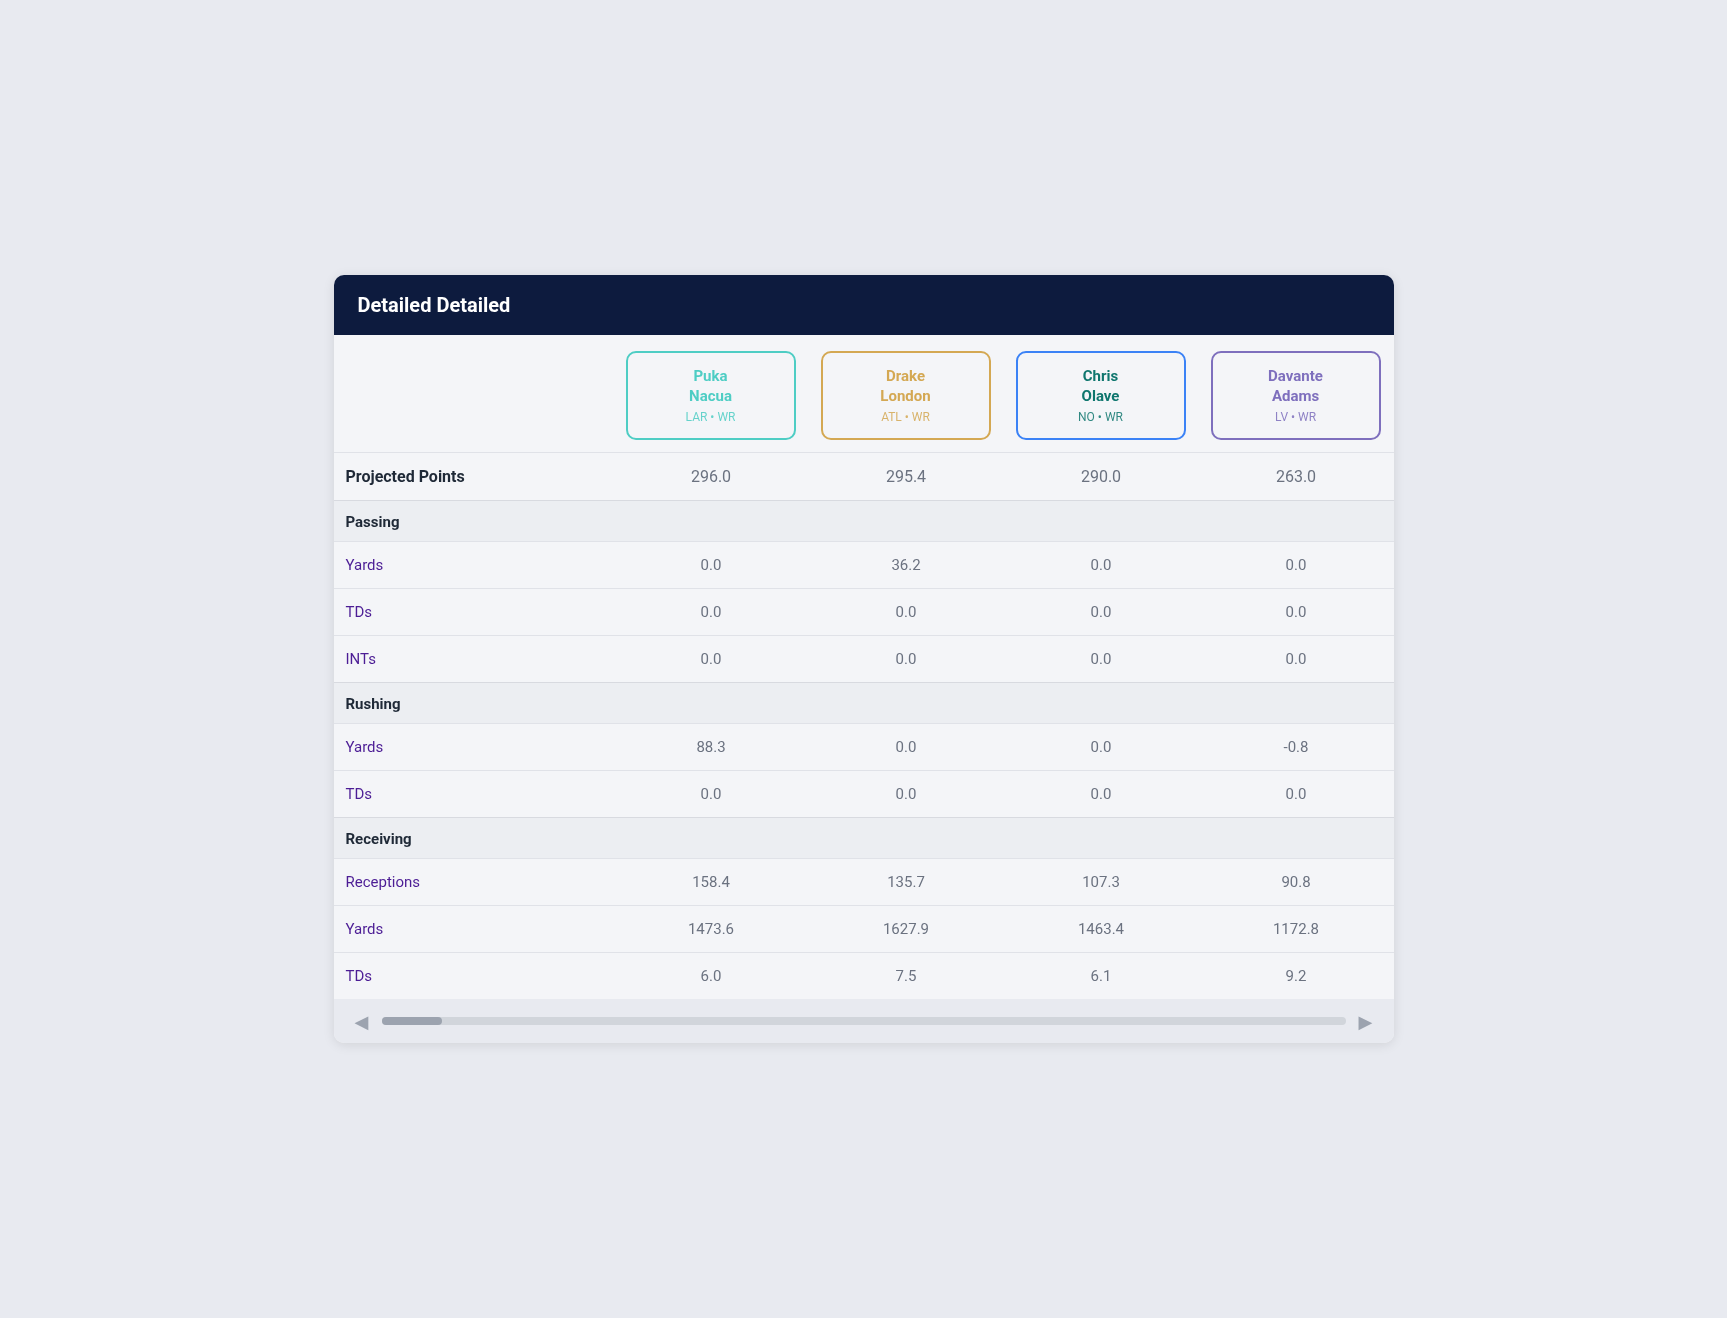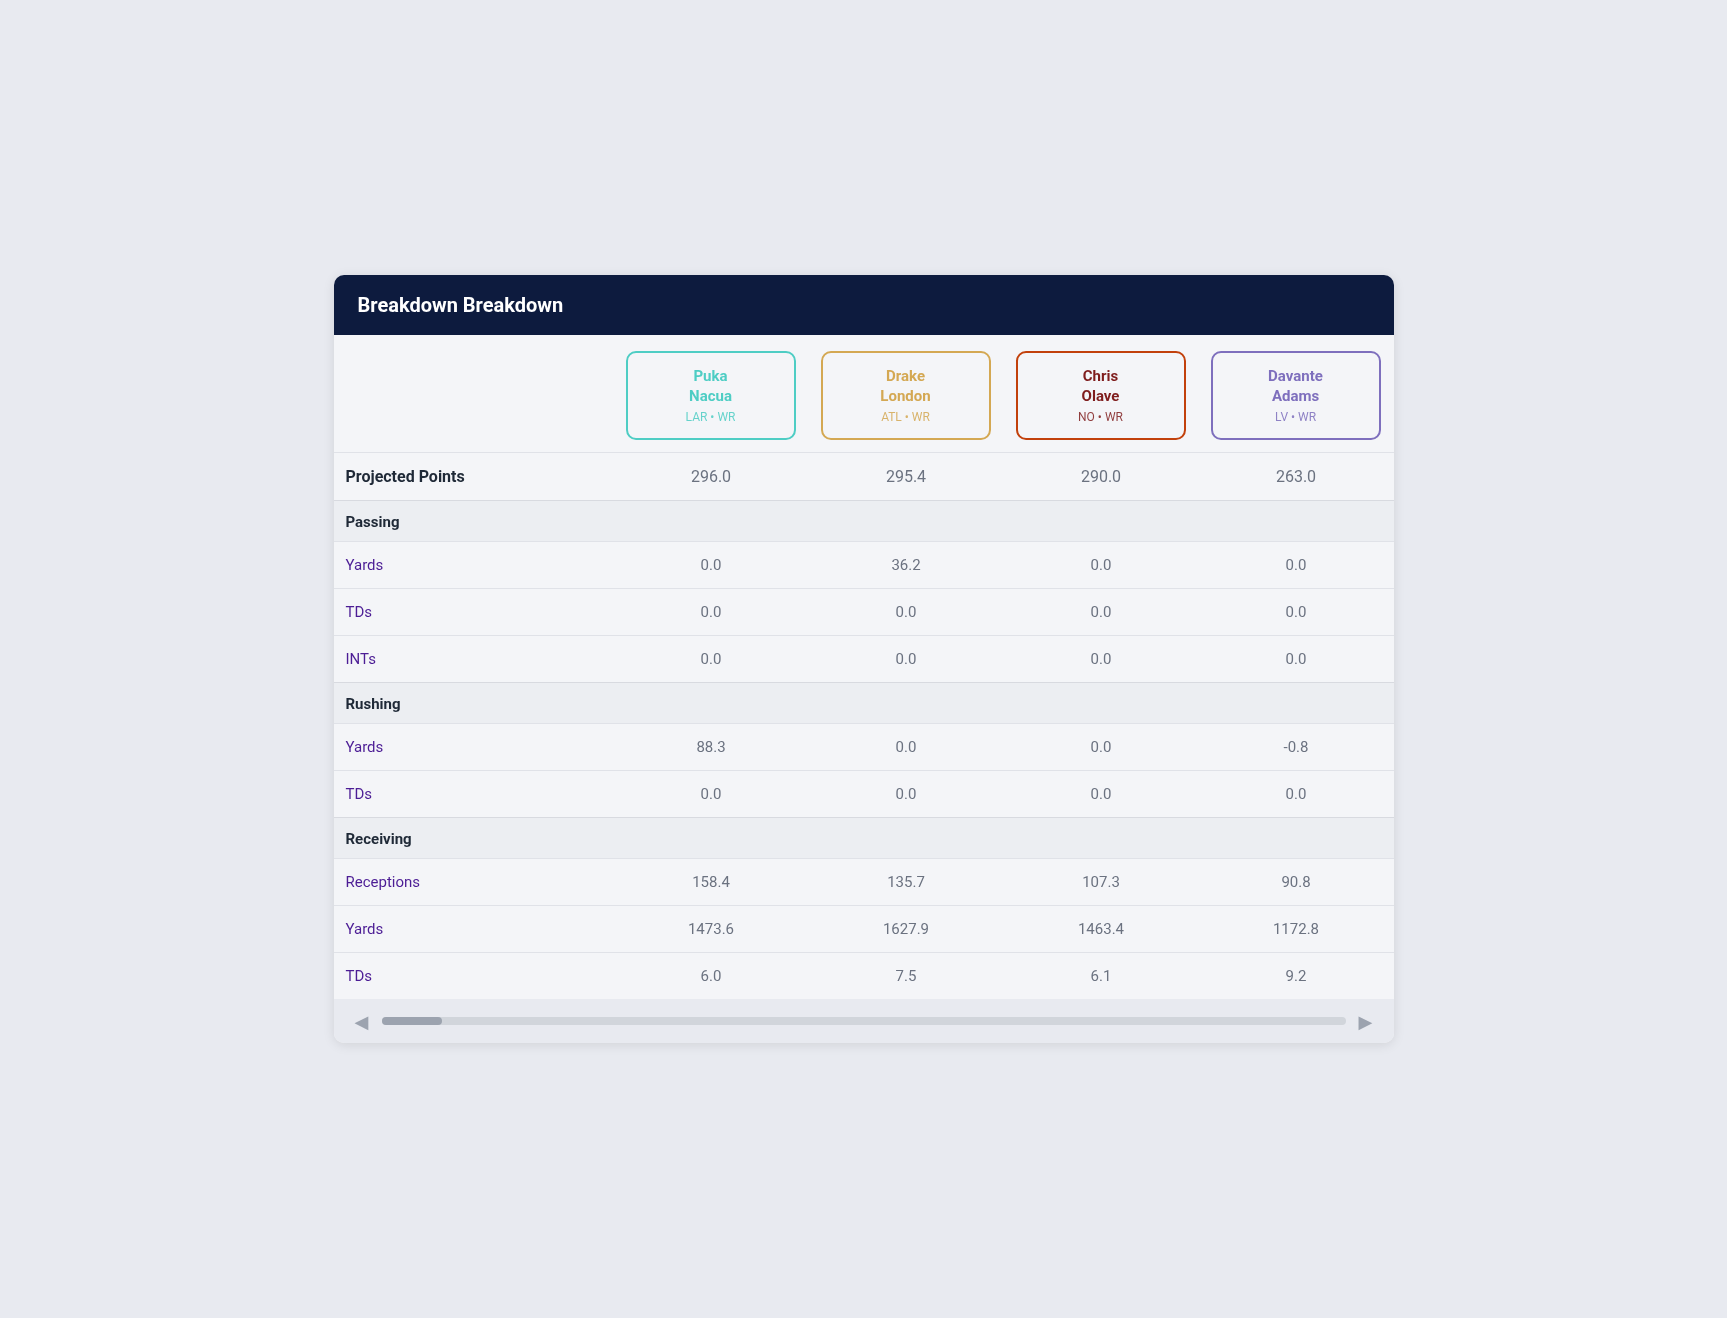--- a/index.html
+++ b/index.html
@@ -53,22 +53,22 @@
     }
     .player-card.teal {
       border: 2px solid #4ecdc4;
       color: #4ecdc4;
     }
     .player-card.gold {
       border: 2px solid #d4a853;
       color: #d4a853;
     }
     .player-card.orange {
-      border: 2px solid #c2410c;
-      color: #7f1d1d;
+      border: 2px solid #3b82f6;
+      color: #0f766e;
     }
     .player-card.purple {
       border: 2px solid #7e6fbd;
       color: #7e6fbd;
     }
     .player-name {
       font-weight: 700;
       font-size: 15px;
       line-height: 1.3;
     }
@@ -144,21 +144,21 @@
       background: #9ca3af;
       border-radius: 4px;
     }
   </style>
 </head>
 <body>
 
 <div class="container">
 
   <div class="header">
-    <span class="header-title">Breakdown Breakdown</span>
+    <span class="header-title">Detailed Detailed</span>
   </div>
 
   <div class="table-wrapper">
     <table>
 
       <tbody>
           <tr class="player-header-row">
         <td></td>
         <td>
           <div class="player-card teal">

